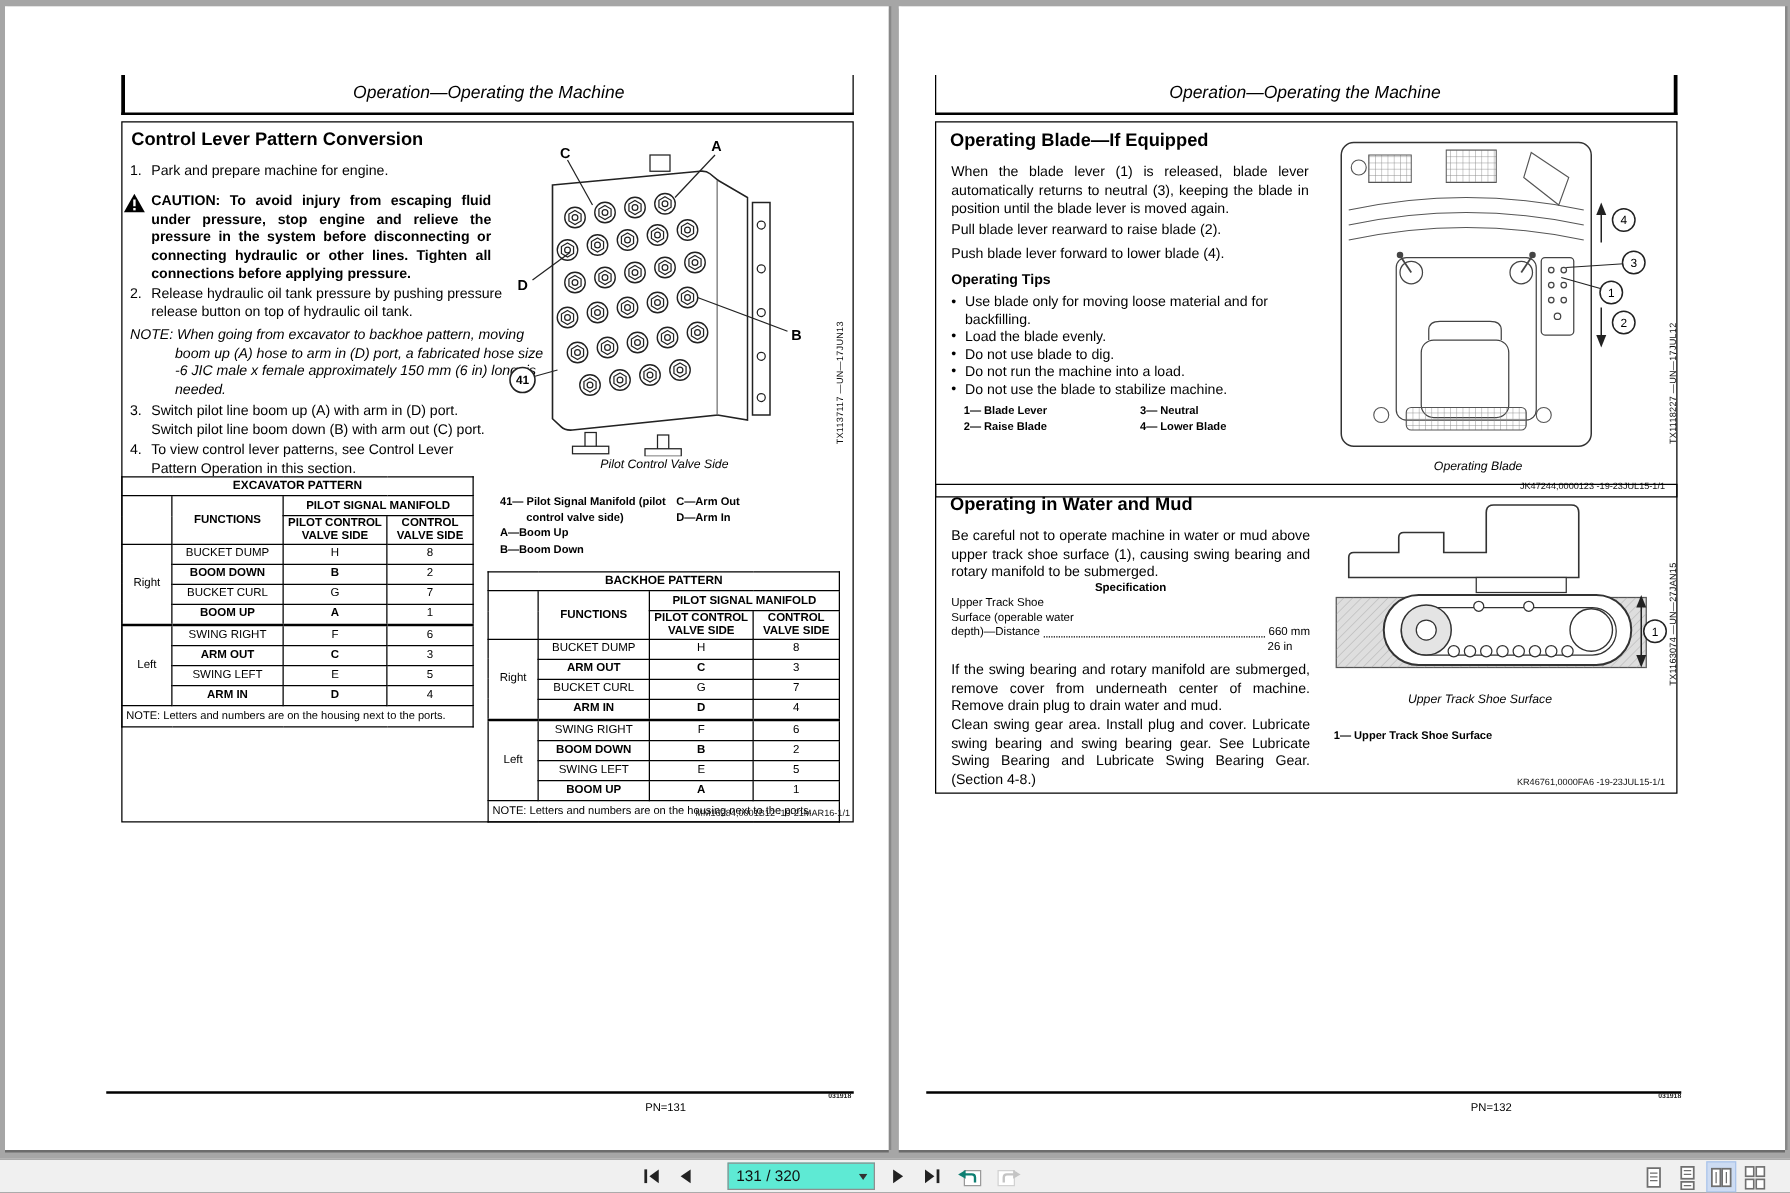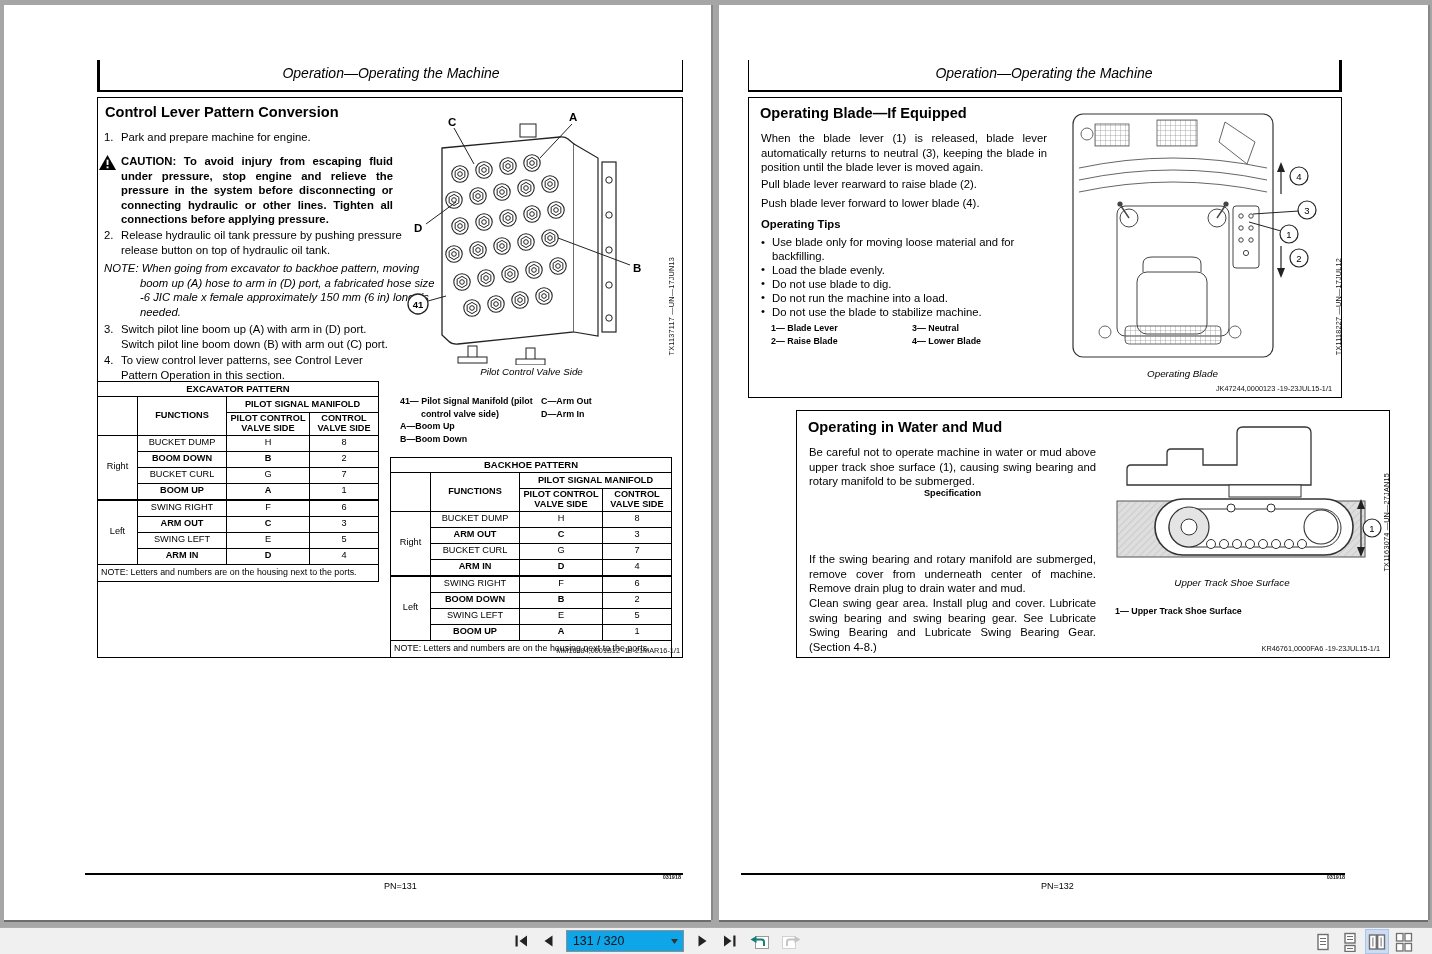--- a/index.html
+++ b/index.html
@@ -41,27 +41,27 @@
   .cap{position:absolute;font-style:italic;font-size:9.8px;text-align:center;white-space:nowrap;}
   .dcode{position:absolute;font-size:7.3px;text-align:right;color:#111;white-space:nowrap;}
   .vcode{position:absolute;writing-mode:vertical-rl;transform:rotate(180deg);font-size:7.3px;color:#111;letter-spacing:.2px;white-space:nowrap;}
   .spec{position:absolute;font-size:9.2px;line-height:11.6px;}
   .spectitle{position:absolute;font-size:9.2px;font-weight:bold;text-align:center;}
   .specrow{display:flex;align-items:flex-end;}
   .dots{flex:1;border-bottom:1.2px dotted #000;margin:0 3px 2px 3px;}
   .frule{position:absolute;height:1.6px;background:#000;}
   .fnum{position:absolute;text-align:center;font-weight:bold;font-size:12.6px;margin-top:48px;}
   .ftiny{position:absolute;text-align:right;font-size:5.5px;font-weight:bold;color:#222;}
-  .fpn{position:absolute;text-align:left;font-size:9px;}
+  .fpn{position:absolute;text-align:center;font-size:9px;}
   svg text{font-family:"Liberation Sans","DejaVu Sans",sans-serif;}
   
   #toolbar{position:absolute;left:0;top:927px;width:1432px;height:27px;background:#f0f0f0;border-top:1px solid #ababab;box-sizing:border-box;}
   .navgrp{position:absolute;left:512px;top:0;height:26px;display:flex;align-items:center;gap:9px;}
   .tbtn{display:flex;align-items:center;justify-content:center;width:18px;height:20px;cursor:default;}
-  .pagebox{width:116px;height:20px;background:#0ea5e9;border:1px solid #8f8f8f;display:flex;align-items:center;box-sizing:content-box;}
+  .pagebox{width:116px;height:20px;background:#5eead4;border:1px solid #8f8f8f;display:flex;align-items:center;box-sizing:content-box;margin-left:16px;}
   .pagebox input{border:none;outline:none;flex:1;min-width:0;font-size:12.3px;padding:0 0 0 6px;height:100%;
                  font-family:"Liberation Sans","DejaVu Sans",sans-serif;background:transparent;color:#111;}
   .caret{width:17px;height:100%;display:flex;align-items:center;justify-content:center;}
   .laygrp{position:absolute;right:16px;top:1px;height:25px;display:flex;align-items:center;gap:3px;}
   .lay{width:24px;height:25px;display:flex;align-items:center;justify-content:center;box-sizing:border-box;}
   .lay.sel{background:#cddcf3;border:1px solid #abc4ea;}
 </style>
 </head>
 <body>
 
@@ -403,24 +403,34 @@
         <circle cx="224" cy="124" r="9" fill="#fff" stroke="#222" stroke-width="1.2"></circle>
         <text x="224" y="127.5" font-size="9.5" text-anchor="middle">1</text>
         <circle cx="234" cy="148" r="9" fill="#fff" stroke="#222" stroke-width="1.2"></circle>
         <text x="234" y="151.5" font-size="9.5" text-anchor="middle">2</text>
       </svg>
       <div class="vcode" style="left:585px;top:160px;">TX1118227 —UN—17JUL12</div>
       <div class="cap" style="left:341px;top:270px;width:185px;">Operating Blade</div>
       <div class="dcode" style="left:300px;top:286px;width:283px;">JK47244,0000123  -19-23JUL15-1/1</div>
     </div>
 
-    <div class="secbox" style="left:29px;top:405px;width:592px;height:246px;margin-left:48px;">
+    <div class="secbox" style="left:29px;top:382px;width:592px;height:246px;">
       <div class="stitle" style="left:11px;top:8px;">Operating in Water and Mud</div>
       <div class="body just" style="left:12px;top:34px;width:287px;">Be careful not to operate machine in water or mud above upper track shoe surface (1), causing swing bearing and rotary manifold to be submerged.</div>
       <div class="spectitle" style="left:12px;top:77px;width:287px;">Specification</div>
+      <div class="spec" style="left:12px;top:89px;width:287px;">
+        <div>Upper Track Shoe</div>
+        <div>Surface (operable water</div>
+        <div class="specrow">
+          <span>depth)—Distance</span>
+          <span class="dots"></span>
+          <span>660 mm</span>
+        </div>
+        <div style="text-align:right;padding-right:14px;">26 in</div>
+      </div>
       <div class="body just" style="left:12px;top:141px;width:287px;">If the swing bearing and rotary manifold are submerged, remove cover from underneath center of machine. Remove drain plug to drain water and mud.</div>
       <div class="body just" style="left:12px;top:185px;width:287px;">Clean swing gear area.  Install plug and cover.  Lubricate swing bearing and swing bearing gear.  See Lubricate Swing Bearing and Lubricate Swing Bearing Gear. (Section 4-8.)</div>
 
       <svg class="abs" style="left:314px;top:10px;" width="272" height="150" viewBox="0 0 272 150">
         <defs>
           <pattern id="mudh" width="5" height="5" patternTransform="rotate(45)" patternUnits="userSpaceOnUse">
             <line x1="0" y1="0" x2="0" y2="5" stroke="#999" stroke-width="1"></line>
           </pattern>
         </defs>
         <rect x="6" y="80" width="248" height="56" fill="#dedede" stroke="#555" stroke-width="1"></rect>

